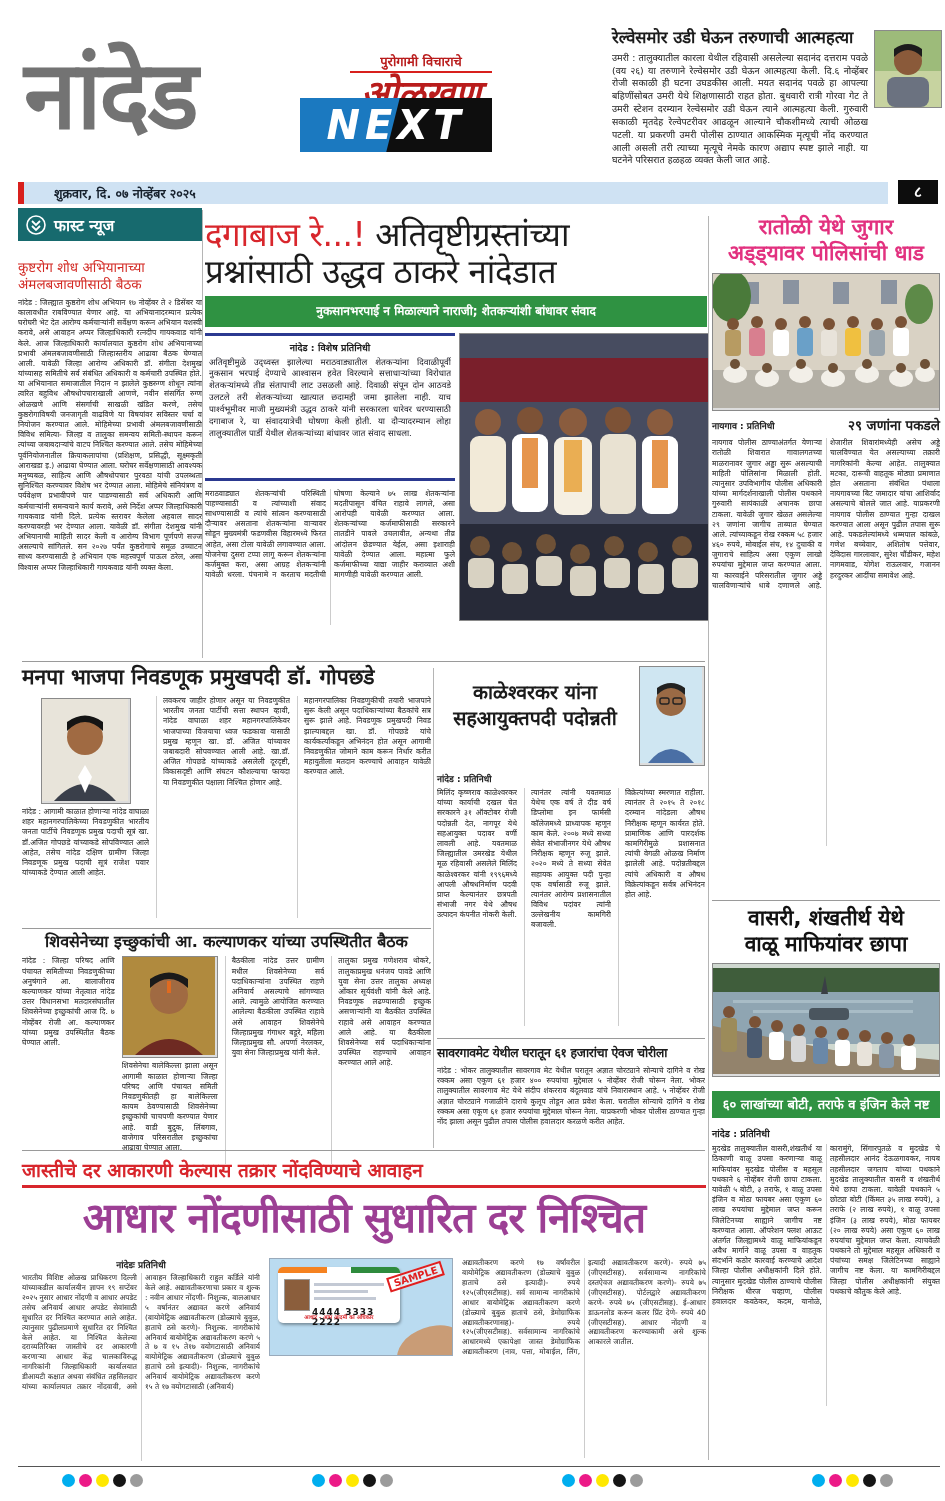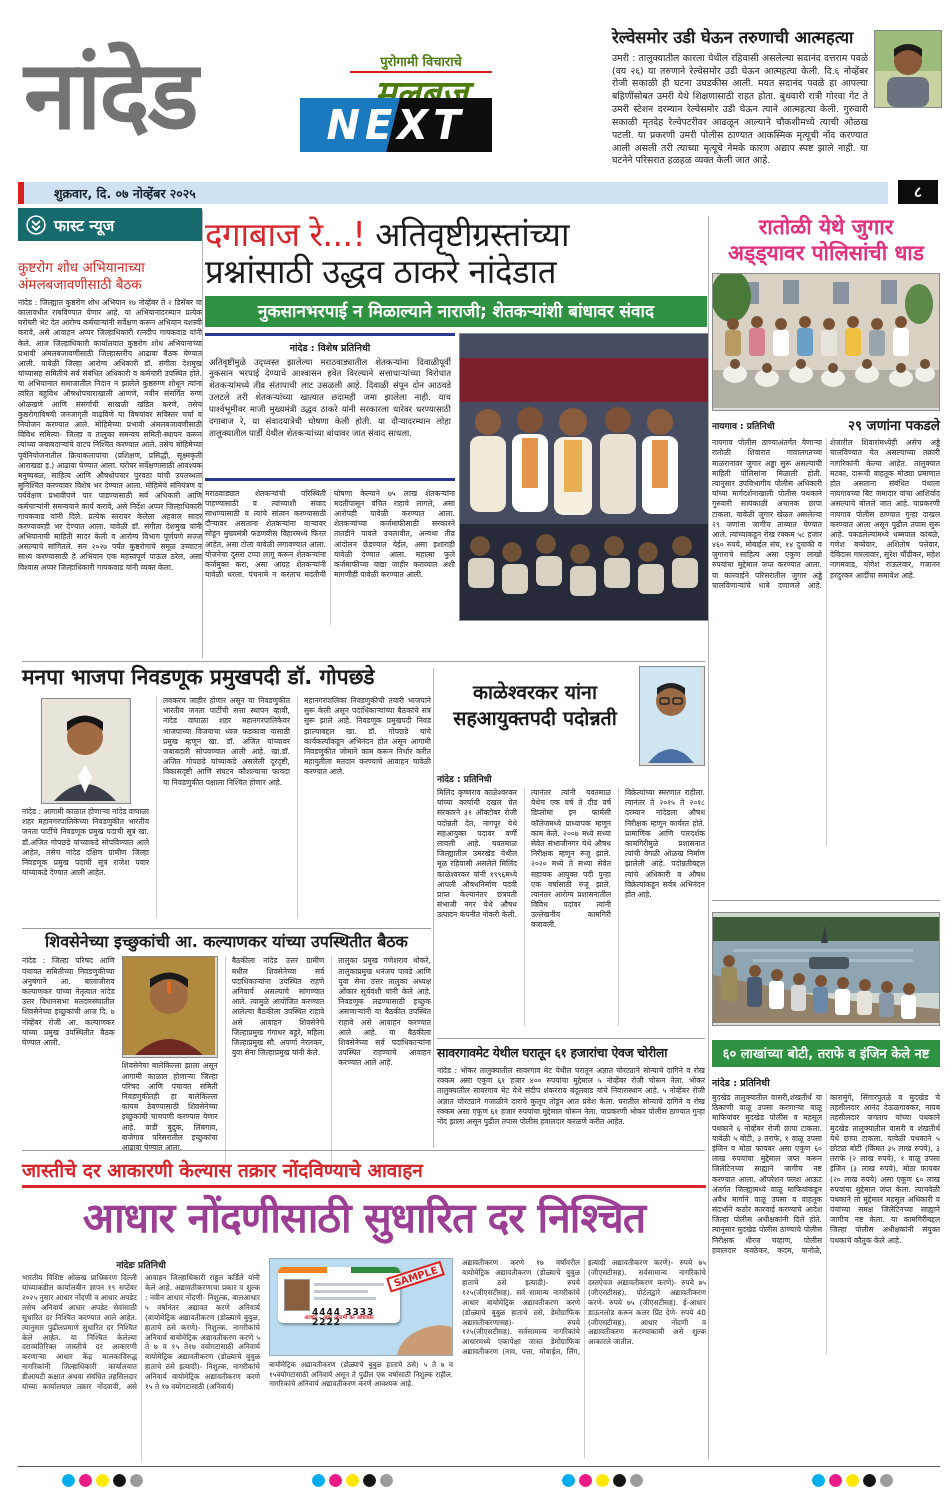--- a/index.html
+++ b/index.html
@@ -6,21 +6,21 @@
   #paper{position:relative;width:945px;height:1501px;background:#fff;margin:0 auto;
          font-family:"DejaVu Sans","Liberation Sans",sans-serif;color:#1b1b1b;overflow:hidden;}
   .abs{position:absolute;}
   .jt{text-align:justify;overflow:hidden;}
   .body-sm{font-size:7.5px;line-height:1.36;color:#222;}
   .rule-h{background:#9a9a9a;height:1px;}
   .rule-v{background:#b5b5b5;width:1px;}
 
   
   .mast-title{font-size:95px;font-weight:800;line-height:1.05;color:#737373;letter-spacing:-2px;}
-  .ekmat{width:142px;text-align:center;color:#4d7c0f;}
+  .ekmat{width:142px;text-align:center;color:#b91c1c;}
   .ekmat .tag{font-size:13px;font-weight:bold;border-bottom:2px solid #d8201d;padding-bottom:1px;}
   .ekmat .brand{font-size:36px;font-weight:800;line-height:1.15;font-style:italic;}
   .next-box{width:192px;height:54px;background:#1b79c0;overflow:hidden;}
   .next-black{position:absolute;right:-12px;top:0;bottom:0;width:58%;background:#0e0e0e;transform:skewX(-14deg);}
   .next-text{position:relative;z-index:2;color:#fff;font-weight:800;font-style:italic;
              font-size:40px;line-height:54px;text-align:center;letter-spacing:5px;}
 
   
   .date-strip{background:#cfe2f3;height:22px;display:flex;align-items:center;}
   .date-accent{width:6px;height:22px;background:#d8201d;margin-right:10px;}
@@ -29,21 +29,21 @@
 
   
   .fn-head{height:33px;background:#176a6e;color:#fff;display:flex;align-items:center;gap:8px;padding-left:8px;}
   .fn-head .lbl{font-size:15.5px;font-weight:bold;}
   .fn-headline{color:#d32b25;font-size:13.5px;font-weight:normal;line-height:1.25;margin-top:18px;}
   .fn-body{height:376px;margin-top:5px;}
 
   
   .lead-h{font-size:33px;font-weight:400;line-height:1.13;letter-spacing:-0.5px;}
   .lead-h .red{color:#d8262c;}
-  .green-bar{margin-top:5px;height:31px;background:#2f9242;color:#fff;font-size:17px;
+  .green-bar{margin-top:5px;height:31px;background:#2f9242;color:#fff;font-size:12px;
              font-weight:bold;text-align:center;line-height:31px;}
   .lead-box{border-top:3px solid #2b3990;border-bottom:3px solid #2b3990;padding:5px 4px;}
   .lead-byline{font-size:9.5px;font-weight:bold;text-align:center;margin-bottom:3px;}
   .lead-text{font-size:8.5px;line-height:1.4;text-align:justify;color:#15151f;}
   .cols2{column-count:2;column-gap:8px;column-rule:1px solid #ccc;}
 
   .headline-pink{color:#e2317f;font-size:21px;font-weight:800;text-align:center;line-height:1.22;}
   .headline-black-lg{color:#111;font-size:21px;font-weight:800;text-align:center;line-height:1.22;}
   .meta-row{display:flex;justify-content:space-between;align-items:center;margin-top:5px;}
   .byline-sm{font-size:9px;font-weight:bold;}
@@ -78,21 +78,21 @@
   .d-c{background:#00aeef}.d-m{background:#ec1a87}.d-y{background:#ffe800}.d-k{background:#151515}.d-g{background:#9b9b9b}
 </style>
 </head>
 <body>
 
 <div id="paper">
 
   <div class="abs mast-title" style="left:24px;top:46px;">नांदेड</div>
   <div class="abs ekmat" style="left:350px;top:52px;">
     <div class="tag">पुरोगामी विचाराचे</div>
-    <div class="brand">मलबज</div>
+    <div class="brand">ओळखण</div>
   </div>
   <div class="abs next-box" style="left:300px;top:98px;">
     <div class="next-black"></div>
     <div class="next-text">NEXT</div>
   </div>
 
   <div class="abs" style="left:612px;top:28px;width:330px;height:152px;">
     <div class="photo-frame" style="float:right;width:66px;height:76px;margin:2px 0 3px 6px;">
       <svg width="66" height="76" viewBox="0 0 66 76">
         <rect width="66" height="76" fill="#9dbb7a"></rect>
@@ -237,20 +237,24 @@
     </div>
     <div class="meta-row">
       <span class="byline-sm">नायगाव : प्रतिनिधी</span>
       <span class="subhead-bold">२९ जणांना पकडले</span>
     </div>
     <div class="jt body-sm cols2" style="margin-top:4px;height:408px;">नायगाव पोलीस ठाण्याअंतर्गत येणाऱ्या रातोळी शिवारात गावालगतच्या माळरानावर जुगार अड्डा सुरू असल्याची माहिती पोलिसांना मिळाली होती. त्यानुसार उपविभागीय पोलीस अधिकारी यांच्या मार्गदर्शनाखाली पोलीस पथकाने गुरुवारी सायंकाळी अचानक छापा टाकला. यावेळी जुगार खेळत असलेल्या २९ जणांना जागीच ताब्यात घेण्यात आले. त्यांच्याकडून रोख रक्कम ५८ हजार ४६० रुपये, मोबाईल संच, १४ दुचाकी व जुगाराचे साहित्य असा एकूण लाखो रुपयांचा मुद्देमाल जप्त करण्यात आला. या कारवाईने परिसरातील जुगार अड्डे चालविणाऱ्यांचे धाबे दणाणले आहे. शेजारील शिवारांमध्येही असेच अड्डे चालविण्यात येत असल्याच्या तक्रारी नागरिकांनी केल्या आहेत. तालुक्यात मटका, दारूची वाहतूक मोठ्या प्रमाणात होत असताना संबंधित पंथाला नायगावच्या बिट जमादार यांचा आशिर्वाद असल्याचे बोलले जात आहे. याप्रकरणी नायगाव पोलीस ठाण्यात गुन्हा दाखल करण्यात आला असून पुढील तपास सुरू आहे. पकडलेल्यांमध्ये धम्मपाल कांबळे, गणेश बच्चेवार, अशितोष पत्तेवार, देविदास गारलावार, सुरेश चौंडीकर, महेश नागमवाड, योगेश राऊलवार, गजानन हरदुरकर आदींचा समावेश आहे.</div>
   </div>
 
   <div class="abs rule-h" style="left:712px;top:900px;width:228px;"></div>
   <div class="abs" style="left:712px;top:906px;width:228px;">
+    <div class="headline-black-lg">
+      <span>वासरी, शंखतीर्थ येथे</span><br>
+      <span>वाळू माफियांवर छापा</span>
+    </div>
     <div class="photo-frame" style="margin-top:6px;height:112px;">
       <svg width="226" height="110" viewBox="0 0 226 110">
         <rect width="226" height="110" fill="#cfd8d0"></rect>
         <rect y="4" width="226" height="24" fill="#3f5d3b"></rect>
         <rect y="28" width="226" height="52" fill="#8fa5b2"></rect>
         <rect x="20" y="36" width="180" height="3" fill="#a8bcc6"></rect>
           <rect x="40" y="46" width="160" height="3" fill="#a8bcc6"></rect>
         <path d="M108 30 l4 -18 l3 18 z" fill="#3a3f45"></path>
           <rect x="96" y="44" width="40" height="12" rx="4" fill="#4a555e"></rect>
         <polygon points="0,110 0,62 60,74 120,86 226,96 226,110" fill="#93836c"></polygon>
@@ -372,21 +376,20 @@
           <div class="aad-photo"></div>
           <div class="aad-line" style="top:16px;"></div>
           <div class="aad-line" style="top:23px;width:54px;"></div>
           <div class="aad-line" style="top:30px;width:62px;"></div>
           <div class="aad-num">4444 3333 2222</div>
           <div class="aad-strip">आधार - आम आदमी का अधिकार</div>
         </div>
         <div class="aad-stamp">SAMPLE</div>
         <div class="aad-hand"></div>
       </div>
-      <div class="jt" style="font-size:7.1px;line-height:1.36;margin-top:4px;height:96px;overflow:hidden;">बायोमेट्रिक अद्यावतीकरण (डोळ्याचे बुबुळ हाताचे ठसे) ५ ते ७ व १५वयोगटासाठी अनिवार्य असून ते पुढील एक वर्षासाठी निशुल्क राहील. नागरिकांचे अनिवार्य अद्यावतीकरण करणे आवश्यक आहे.</div>
     </div>
     <div class="jt cols2" style="width:244px;font-size:7.3px;line-height:1.36;height:200px;">अद्यावतीकरण करणे १७ वर्षांवरील बायोमेट्रिक अद्यावतीकरण (डोळ्याचे बुबुळ हाताचे ठसे इत्यादी)- रुपये १२५(जीएसटीसह). सर्व सामान्य नागरीकांचे आधार बायोमेट्रिक अद्यावतीकरण करणे (डोळ्याचे बुबुळ हाताचे ठसे, डेमोग्राफिक अद्यावतीकरणासह)- रुपये १२५(जीएसटीसह). सर्वसामान्य नागरिकांचे आधारमध्ये एकापेक्षा जास्त डेमोग्राफिक अद्यावतीकरण (नाव, पत्ता, मोबाईल, लिंग, इत्यादी अद्यावतीकरण करणे)- रुपये ७५ (जीएसटीसह). सर्वसामान्य नागरिकांचे दस्तऐवज अद्यावतीकरण करणे)- रुपये ७५ (जीएसटीसह). पोर्टलद्वारे अद्यावतीकरण करणे- रुपये ७५ (जीएसटीसह). ई-आधार डाऊनलोड करून कलर प्रिंट देणे- रुपये 40 (जीएसटीसह). आधार नोंदणी व अद्यावतीकरण करण्याकामी असे शुल्क आकारले जातील.</div>
   </div>
 
   <div class="abs rule-v" style="left:202px;top:210px;height:448px;"></div>
   <div class="abs rule-v" style="left:708px;top:216px;height:1244px;"></div>
   <div class="abs rule-v" style="left:433px;top:668px;height:480px;"></div>
 
   <div class="abs" style="left:18px;top:1466px;width:922px;height:1px;background:#555;"></div>
   <div class="abs dots" style="left:62px;top:1474px;">

